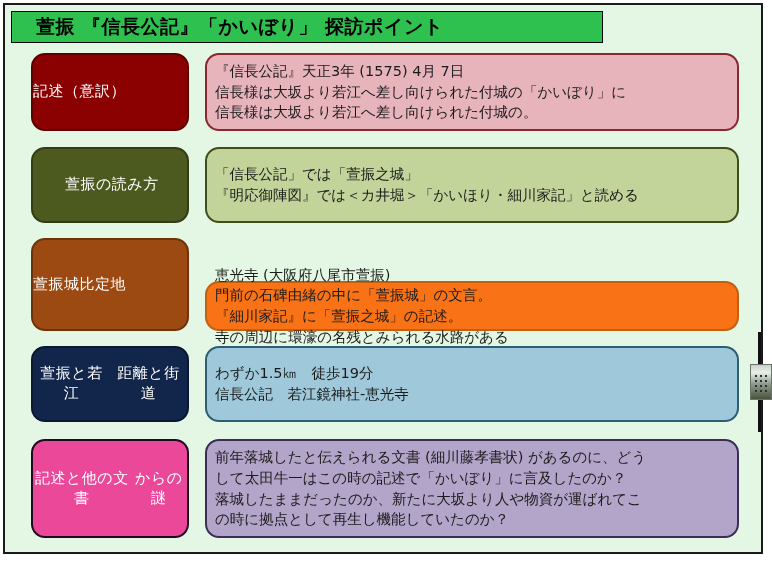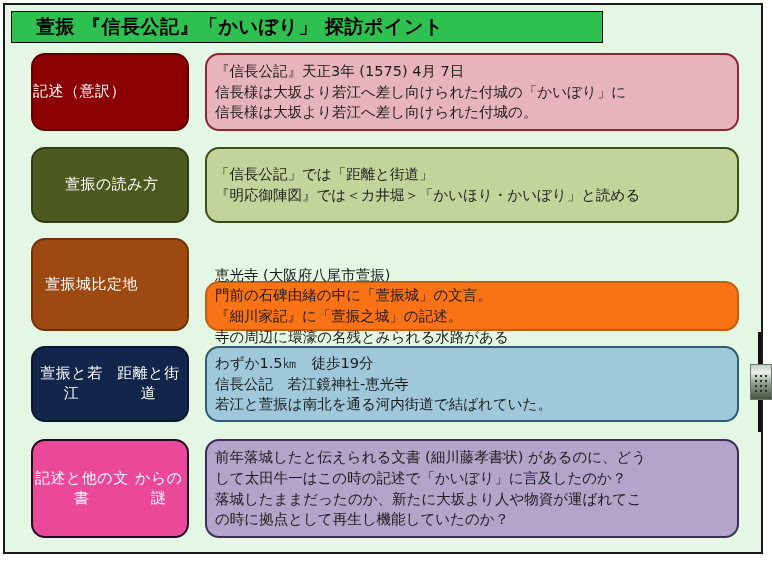--- a/index.html
+++ b/index.html
@@ -156,46 +156,45 @@
         <div class="line">信長様は大坂より若江へ差し向けられた付城の「かいぼり」に</div>
         <div class="line">信長様は大坂より若江へ差し向けられた付城の。</div>
       </div>
   </div>
 
   <div class="row" id="row-1">
     <div class="label-box" style="background: rgb(76, 90, 32); border: 2px solid rgb(51, 60, 21); padding-left: 32px;">
         <div>萱振の読み方</div>
       </div>
     <div class="content-box" style="background: rgb(195, 212, 154); border: 2px solid rgb(63, 79, 27);">
-        <div class="line">「信長公記」では「距離と街道」</div>
-        <div class="line">『明応御陣図』では＜カ井堀＞「かいほり・かいぼり」と読める</div>
+        <div class="line">「信長公記」では「萱振之城」</div>
+        <div class="line">『明応御陣図』では＜カ井堀＞「かいほり・細川家記」と読める</div>
       </div>
   </div>
 
   <div class="row" id="row-2">
-    <div class="label-box" style="background: rgb(156, 74, 18); border: 2px solid rgb(111, 51, 11); padding-left: 12px;">
+    <div class="label-box" style="background: rgb(156, 74, 18); border: 2px solid rgb(111, 51, 11);">
         <div>萱振城比定地</div>
       </div>
     <div class="content-box" style="background: #f97316; border: 2px solid rgb(192, 96, 16); margin-top: 43px;">
         <div class="line">恵光寺 (大阪府八尾市萱振)</div>
         <div class="line">門前の石碑由緒の中に「萱振城」の文言。</div>
         <div class="line">『細川家記』に「萱振之城」の記述。</div>
         <div class="line">寺の周辺に環濠の名残とみられる水路がある</div>
       </div>
   </div>
 
   <div class="row" id="row-3">
     <div class="label-box" style="background: rgb(17, 38, 74); border: 2px solid rgb(10, 24, 48);">
         <div>萱振と若江</div>
         <div>距離と街道</div>
       </div>
     <div class="content-box" style="background: rgb(159, 201, 218); border: 2px solid rgb(45, 94, 114);">
         <div class="line">わずか1.5㎞　徒歩19分</div>
         <div class="line">信長公記　若江鏡神社-恵光寺</div>
-        <div class="line">若江と萱振は南北を通る河内街道で結ばれていた。</div>
       </div>
   </div>
 
   <div class="row" id="row-4">
     <div class="label-box" style="background: #ec4899; border: 2px solid rgb(32, 10, 32);">
         <div>記述と他の文書</div>
         <div>からの謎</div>
       </div>
     <div class="content-box" style="background: rgb(179, 165, 202); border: 2px solid rgb(59, 45, 87);">
         <div class="line">前年落城したと伝えられる文書 (細川藤孝書状) があるのに、どう</div>

